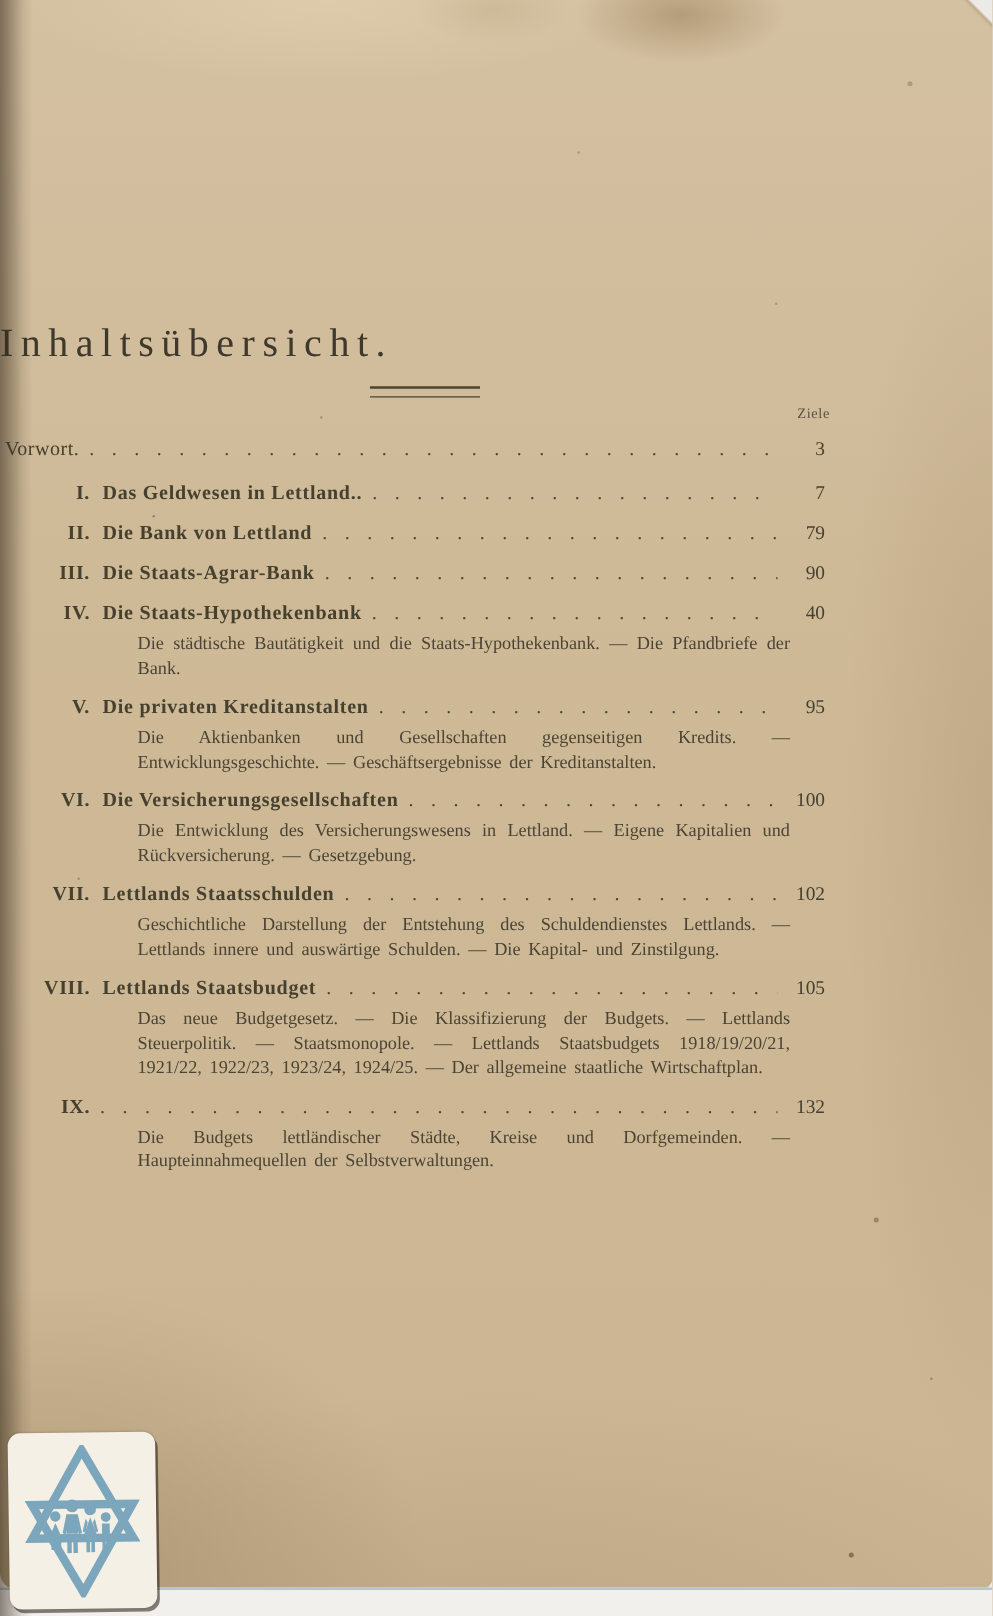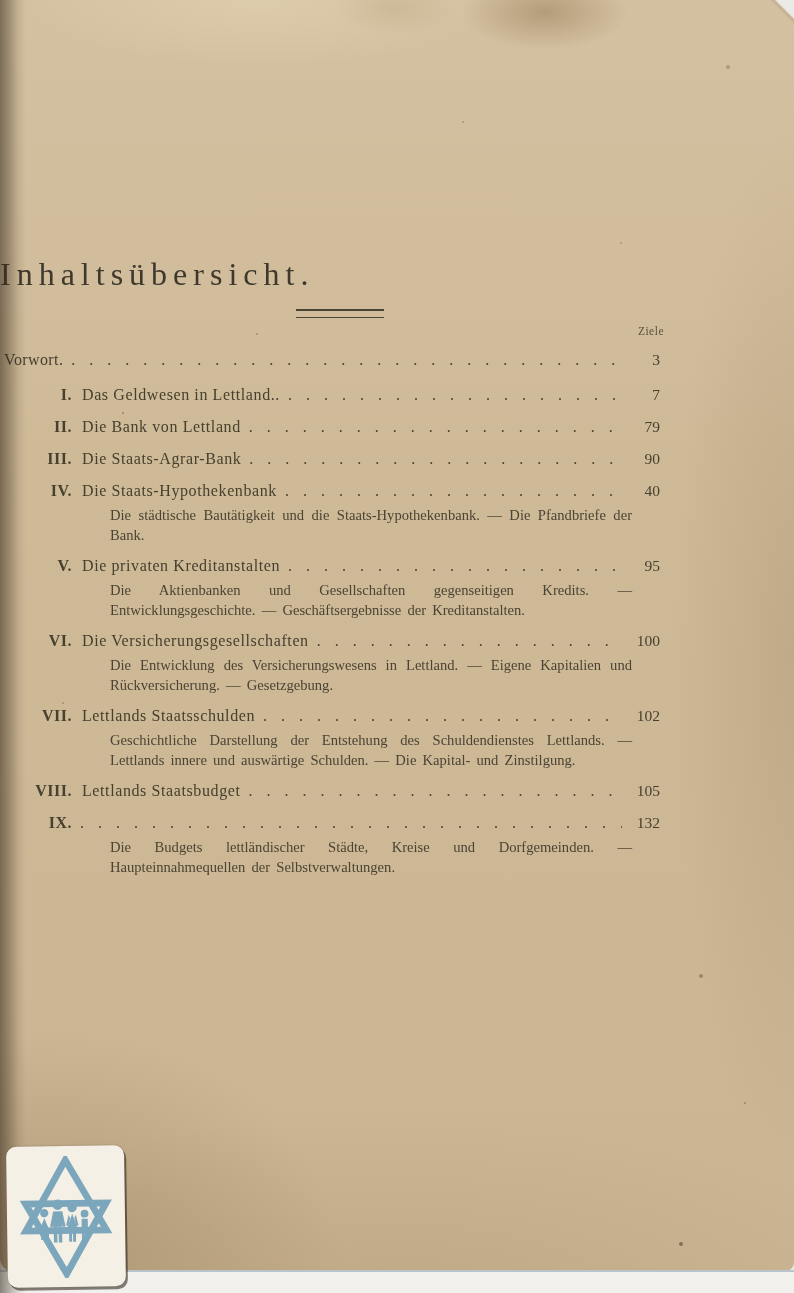--- a/index.html
+++ b/index.html
@@ -84,21 +84,21 @@
     white-space:nowrap;
   }
   .numeral{
     width:72px; text-align:right;
     font-weight:700; letter-spacing:0.5px;
     flex:none;
   }
   .etitle{ flex:none; }
   .etitle.head{
     margin-left:10px;
-    font-weight:400; letter-spacing:0.6px;
+    font-weight:700; letter-spacing:0.6px;
   }
   .vorwort-row{ margin-top:12px; }
   .vorwort-row .etitle{ margin-left:4px; letter-spacing:0.4px; }
   .leader{
     flex:1 1 auto; overflow:hidden;
     letter-spacing:6px; word-spacing:-2px;
     margin:0 4px 0 8px;
     color:#4a4434;
   }
   .pageno{
@@ -210,20 +210,21 @@
     <p class="desc">Geschichtliche Darstellung der Entstehung des Schuldendienstes Lettlands. — Lettlands innere und auswärtige Schulden. — Die Kapital- und Zinstilgung.</p>
   </div>
 
   <div class="entry">
     <div class="row">
       <span class="numeral">VIII.</span>
       <span class="etitle head">Lettlands Staatsbudget</span>
       <span class="leader">. . . . . . . . . . . . . . . . . . . . . . . . . . . . . . . . . . . . . . . . . . . . . . . . . . . . . . . . . . . . . . . . . . . . . . . . . . . . . . . . </span>
       <span class="pageno">105</span>
     </div>
+    <p class="desc">Das neue Budgetgesetz. — Die Klassifizierung der Budgets. — Lettlands Steuerpolitik. — Staatsmonopole. — Lettlands Staatsbudgets 1918/19/20/21, 1921/22, 1922/23, 1923/24, 1924/25. — Der allgemeine staatliche Wirtschaftplan.</p>
   </div>
 
   <div class="entry">
     <div class="row">
       <span class="numeral">IX.</span>
       <span class="leader">. . . . . . . . . . . . . . . . . . . . . . . . . . . . . . . . . . . . . . . . . . . . . . . . . . . . . . . . . . . . . . . . . . . . . . . . . . . . . . . . </span>
       <span class="pageno">132</span>
     </div>
     <p class="desc">Die Budgets lettländischer Städte, Kreise und Dorfgemeinden. — Haupteinnahmequellen der Selbstverwaltungen.</p>
   </div>

